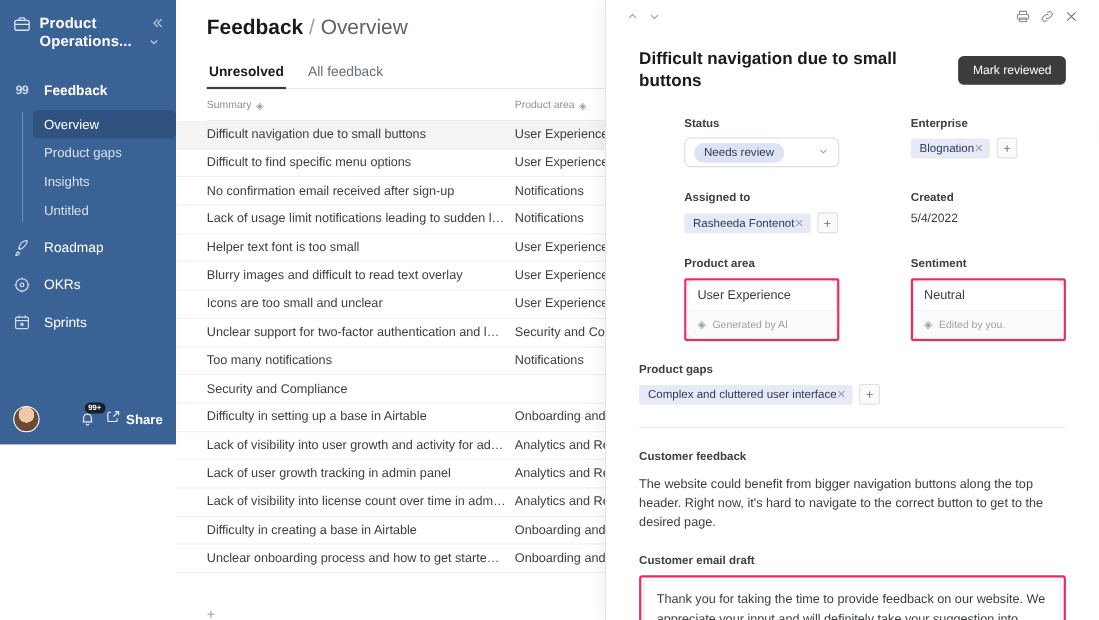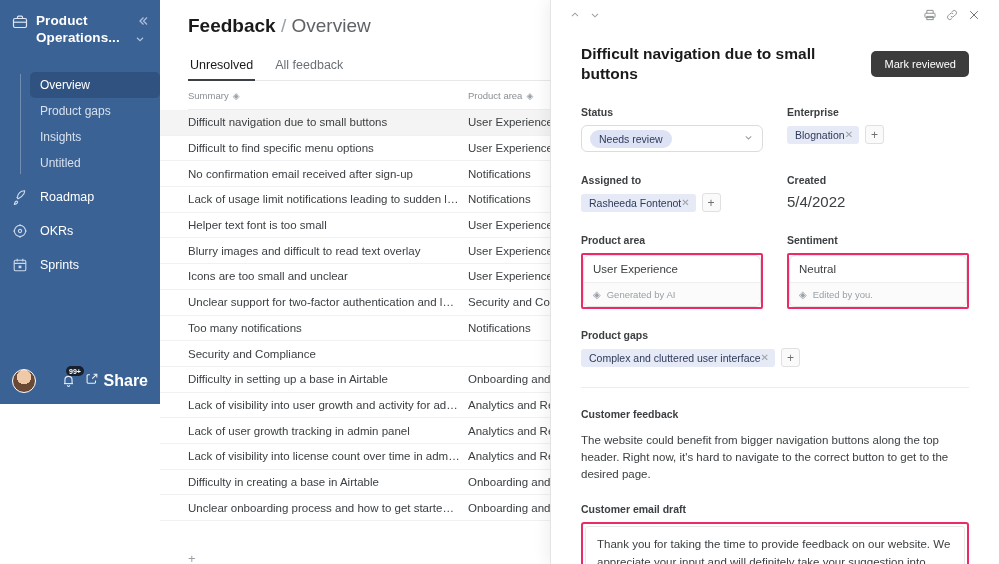--- a/index.html
+++ b/index.html
@@ -79,39 +79,39 @@
   .sb-footer .spacer { flex: 1; }
   .bell-wrap { position: relative; width: 16px; height: 16px; cursor: pointer; }
   .badge {
     position: absolute; top: -7px; left: 5px;
     background: #17202c; color: #fff;
     font-size: 7px; font-weight: bold;
     border-radius: 7px; padding: 1.5px 3.5px; line-height: 7px;
     white-space: nowrap;
   }
   .share-btn { display: flex; align-items: center; gap: 5px; cursor: pointer; }
-  .share-btn .lbl { font-size: 16px; color: #ffffff; font-weight: bold; }
+  .share-btn .lbl { font-size: 12px; color: #ffffff; font-weight: bold; }
 
   
   .main {
     flex: 1; height: 564px; background: #ffffff;
     position: relative; overflow: hidden;
   }
   .main-head { padding: 14px 28px 0 28px; }
   .crumb { font-size: 19px; line-height: 24px; }
   .crumb .b { font-weight: bold; color: #1a1a1a; }
   .crumb .sep { color: #9aa0a6; font-weight: normal; }
   .crumb .l { color: #5f6368; font-weight: normal; }
 
   .tabs { display: flex; gap: 18px; margin-top: 16px; border-bottom: 1px solid #e8e8e8; }
   .tab {
     font-size: 12.5px; color: #6b7075; padding: 4px 2px 8px 2px;
     cursor: pointer; position: relative;
   }
-  .tab.active { color: #1a1a1a; font-weight: normal; }
+  .tab.active { color: #1a1a1a; font-weight: bold; }
   .tab.active::after {
     content: ""; position: absolute; left: 0; right: 0; bottom: -1px;
     height: 2px; background: #3c4043;
   }
 
   .tbl { margin-top: 0; }
   .thead {
     display: flex; align-items: center;
     padding: 9px 0 8px 0; border-bottom: 1px solid #ededed;
     margin: 0 28px;
@@ -168,23 +168,23 @@
     font-size: 15.5px; font-weight: bold; color: #1a1a1a; flex: 1;
     line-height: 20px;
   }
   .mark-btn {
     background: #3c3c3c; color: #ffffff;
     font-size: 11px; padding: 7px 13px; border-radius: 5px;
     border: none; cursor: pointer; white-space: nowrap;
   }
 
   .fgrid { display: flex; gap: 24px; margin-top: 22px; }
-  .fcol { flex: 1; min-width: 0; }
+  .fcol { flex: 1; min-width: 0; margin-left: 41px; }
   .flabel { font-size: 10.5px; font-weight: bold; color: #3c4043; margin-bottom: 7px; }
-  .fvalue-date { font-size: 15px; color: #3c4043; }
+  .fvalue-date { font-size: 11px; color: #3c4043; }
 
   .select-box {
     border: 1px solid #dcdcdc; border-radius: 6px;
     height: 27px; display: flex; align-items: center;
     padding: 0 8px; cursor: pointer; text-align: right;
   }
   .pill {
     background: #dde3f5; color: #2e3a59;
     font-size: 10.5px; padding: 3px 9px; border-radius: 10px;
   }
@@ -252,20 +252,26 @@
       </span>
     </div>
     <span class="collapse-btn">
       <svg viewBox="0 0 14 14" width="14" height="14" fill="none" stroke="#d2dfef" stroke-width="1.3">
         <path d="M7.5 3.5 L4 7 L7.5 10.5"></path>
         <path d="M11 3.5 L7.5 7 L11 10.5"></path>
       </svg>
     </span>
 
     <nav class="nav">
+      <div class="nav-section">
+        <span class="ico">
+          <span class="quote-ico">99</span>
+        </span>
+        <span class="lbl">Feedback</span>
+      </div>
 
       <div class="subnav">
         <div class="subitem active">
           <span>Overview</span>
         </div>
         <div class="subitem">
           <span>Product gaps</span>
         </div>
         <div class="subitem">
           <span>Insights</span>

